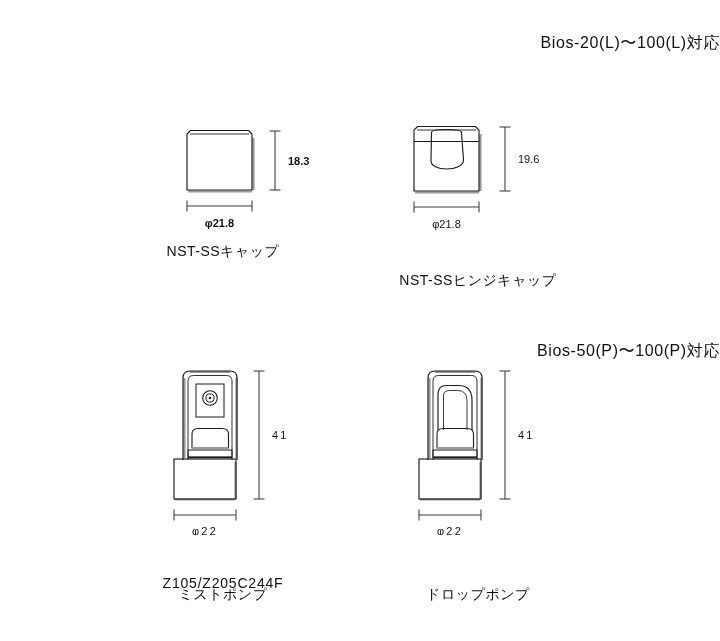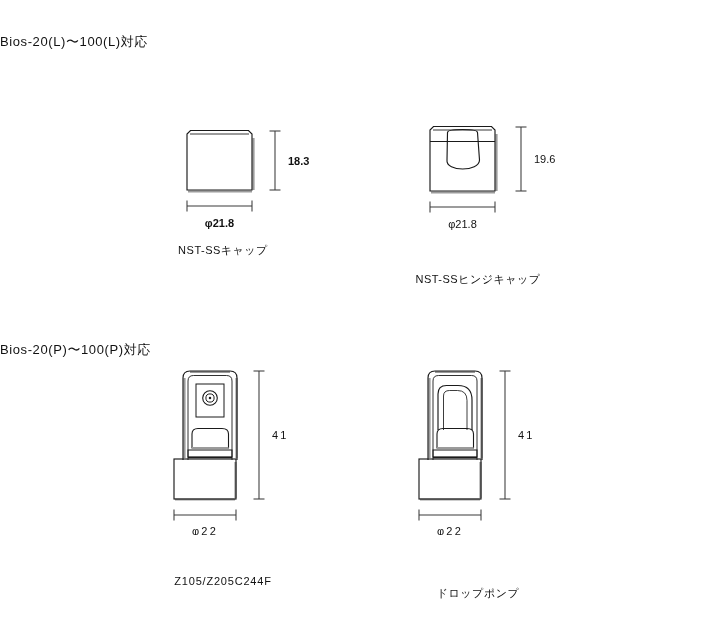--- a/index.html
+++ b/index.html
@@ -16,46 +16,46 @@
     position: relative;
     width: 720px;
     height: 641px;
     background: #ffffff;
   }
 
   
   .section-title {
     position: absolute;
     width: 100%;
-    text-align: left;
-    font-size: 13px;
+    text-align: right;
+    font-size: 16px;
     letter-spacing: 0.6px;
     color: #111111;
     white-space: nowrap;
   }
   #title-upper { top: 33px; }
   #title-lower { top: 341px; }
 
   
   .figure {
     position: absolute;
   }
   #fig-cap      { left: 118px; top: 110px;  width: 230px; height: 150px; font-weight: bold; }
-  #fig-hinge    { left: 375px; top: 110px;  width: 230px; height: 150px; }
+  #fig-hinge    { left: 359px; top: 110px;  width: 230px; height: 150px; }
   #fig-mist     { left: 118px; top: 360px;  width: 230px; height: 175px; }
   #fig-drop     { left: 375px; top: 360px;  width: 230px; height: 175px; }
 
   .svg-art { display: block; }
 
   
   .caption {
     position: absolute;
     width: 230px;
     text-align: center;
-    font-size: 11px;
+    font-size: 14px;
     letter-spacing: 0.5px;
     color: #111111;
     white-space: nowrap;
   }
   #cap-cap-name    { left: 108px; top: 243px; }
   #cap-hinge-name  { left: 363px; top: 243px; margin-top: 29px; }
 
   #cap-mist-code   { left: 108px; top: 558px; }
   #cap-mist-name   { left: 108px; top: 586px; }
   #cap-drop-code   { left: 363px; top: 558px; }
@@ -142,21 +142,21 @@
         <line x1="55" y1="97" x2="120" y2="97"></line>
         <line x1="55" y1="91.5" x2="55" y2="102.5"></line>
         <line x1="120" y1="91.5" x2="120" y2="102.5"></line>
       </g>
       <text class="dim" x="87.5" y="118" text-anchor="middle">φ21.8</text>
     </svg>
   </div>
 
   <div class="caption" id="cap-hinge-name">NST-SSヒンジキャップ</div>
 
-  <div class="section-title" id="title-lower">Bios-20(P)〜100(P)対応</div>
+  <div class="section-title" id="title-lower">Bios-50(P)〜100(P)対応</div>
 
   <div class="figure" id="fig-mist">
     <svg class="svg-art" width="230" height="175" viewBox="0 0 230 175">
 
       <g stroke="#9b9b9b" stroke-width="2.2" fill="none">
         <line x1="72" y1="12" x2="112" y2="12"></line>
         <line x1="118.5" y1="18" x2="118.5" y2="98"></line>
         <line x1="66.5" y1="18" x2="66.5" y2="98"></line>
       </g>
 
@@ -192,20 +192,21 @@
       <g stroke="#3a3a3a" stroke-width="1.05">
         <line x1="56" y1="155" x2="118" y2="155"></line>
         <line x1="56" y1="149.5" x2="56" y2="160.5"></line>
         <line x1="118" y1="149.5" x2="118" y2="160.5"></line>
       </g>
       <text class="dim-wide" x="87" y="175" text-anchor="middle">φ22</text>
     </svg>
   </div>
 
   <div class="caption code-text" id="cap-mist-code">Z105/Z205C244F</div>
+  <div class="caption" id="cap-mist-name">ミストポンプ</div>
 
   <div class="figure" id="fig-drop">
     <svg class="svg-art" width="230" height="175" viewBox="0 0 230 175">
 
       <g stroke="#9b9b9b" stroke-width="2.2" fill="none">
         <line x1="60" y1="12" x2="100" y2="12"></line>
         <line x1="106.5" y1="18" x2="106.5" y2="98"></line>
         <line x1="54.5" y1="18" x2="54.5" y2="98"></line>
       </g>
 

